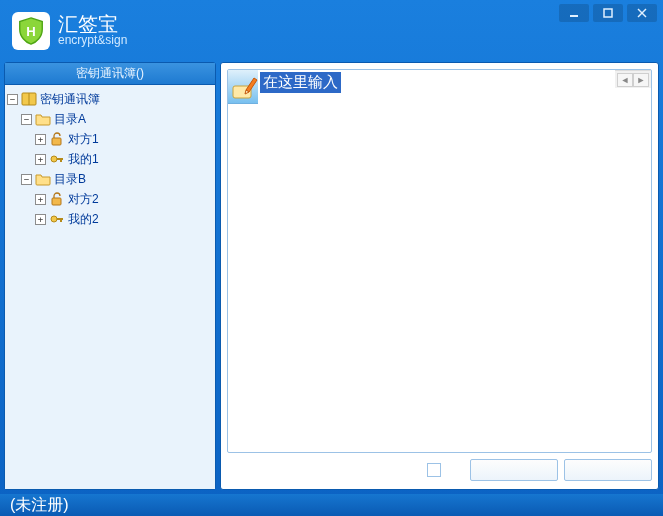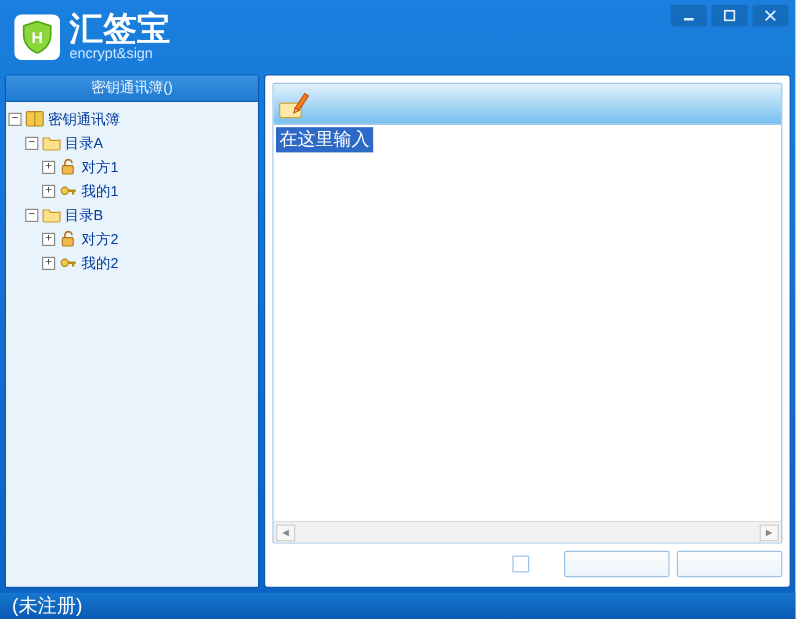--- a/index.html
+++ b/index.html
@@ -4,39 +4,39 @@
 <style>
 * { box-sizing: border-box; margin: 0; padding: 0; font-family: "Microsoft YaHei", SimSun, sans-serif; }
 body { width: 663px; height: 516px; background: #fff; overflow: hidden; }
 
 .window { width: 663px; height: 516px; background: linear-gradient(to bottom, #1a7fde, #0b62c3); display: flex; flex-direction: column; }
 
 .titlebar { height: 62px; display: flex; align-items: center; padding: 0 12px; position: relative; }
 .logo { width: 38px; height: 38px; background: #fff; border-radius: 6px; display: flex; align-items: center; justify-content: center; margin-right: 8px; }
 .logo svg { width: 30px; height: 30px; }
 .title-block { display: flex; flex-direction: column; color: #fff; }
-.app-title { font-size: 28px; font-weight: bold; line-height: 1; }
+.app-title { font-size: 20px; font-weight: normal; line-height: 1; }
 .app-subtitle { font-size: 12px; color: #cfe8ff; line-height: 1.1; }
 .win-controls { position: absolute; top: 4px; right: 6px; display: flex; gap: 4px; }
 .win-btn { width: 30px; height: 18px; background: rgba(0,0,0,0.15); color: #dff0ff; display: flex; align-items: center; justify-content: center; font-size: 11px; cursor: pointer; border-radius: 2px; }
 .win-btn svg { width: 10px; height: 10px; }
 
 .body-area { flex: 1; display: flex; padding: 0 4px 4px 4px; gap: 4px; }
 
 .sidebar { width: 212px; background: linear-gradient(to bottom,#4fa5ea,#1873cf); border: 1px solid #0a5aaf; border-radius: 3px; display: flex; flex-direction: column; }
 .sidebar-header { height: 22px; background: linear-gradient(to bottom,#3a93e0,#1e7ad1); color: #e7f3ff; font-size: 12px; display: flex; align-items: center; justify-content: center; border-bottom: 1px solid #0a5aaf; }
 .tree { flex: 1; background: #e9f3fc; padding: 4px 2px; font-size: 12px; overflow: auto; }
 .tree-row { display: flex; align-items: center; height: 20px; color: #003a9a; cursor: default; white-space: nowrap; }
 .indent { display: inline-block; width: 14px; height: 100%; }
 .exp { width: 11px; height: 11px; border: 1px solid #8c8c8c; background: #fff; font-size: 9px; line-height: 9px; text-align: center; color: #444; margin-right: 3px; cursor: pointer; font-family: monospace; }
 .icon { width: 16px; height: 14px; margin-right: 3px; display: inline-flex; align-items: center; justify-content: center; }
 .icon svg { width: 16px; height: 14px; }
 
 .main { flex: 1; background: #fff; border: 1px solid #0a5aaf; border-radius: 3px; padding: 6px; display: flex; flex-direction: column; }
-.editor-box { flex: 1; border: 1px solid #9cc2e6; border-radius: 2px; display: flex; flex-direction: column; overflow: hidden; }
+.editor-box { flex: 1; border: 1px solid #9cc2e6; border-radius: 2px; display: flex; flex-direction: row; overflow: hidden; }
 .editor-toolbar { height: 34px; background: linear-gradient(to bottom,#dff0fb 0%,#78c0ef 100%); display: flex; align-items: center; padding-left: 4px; border-bottom: 1px solid #6fb0e0; }
 .pencil-icon { width: 26px; height: 26px; }
 .editor-content { flex: 1; background: #fff; position: relative; overflow: auto; }
 .placeholder-sel { position: absolute; top: 2px; left: 2px; background: #2d69c7; color: #fff; font-size: 15px; padding: 1px 3px; }
 .hscroll { height: 18px; background: #f1f1f1; border-top: 1px solid #dcdcdc; display: flex; align-items: center; justify-content: space-between; padding: 0 2px; }
 .hscroll .arrow { width: 16px; height: 14px; background: #f6f6f6; border: 1px solid #cfcfcf; display: flex; align-items: center; justify-content: center; color: #888; font-size: 9px; }
 
 .button-row { height: 26px; display: flex; align-items: center; justify-content: flex-end; gap: 6px; margin-top: 4px; }
 .checkbox { width: 14px; height: 14px; border: 1px solid #9cc2e6; background: #fff; margin-right: auto; margin-left: 200px; }
 .btn { width: 88px; height: 22px; border: 1px solid #9cc2e6; background: linear-gradient(to bottom,#fdfdfd,#ecf4fb); border-radius: 2px; }

